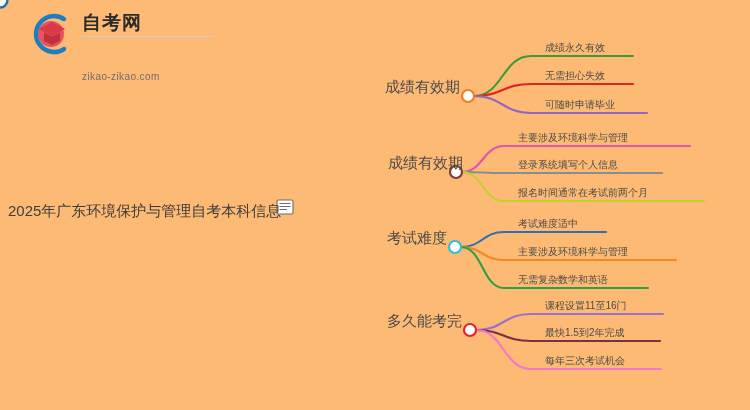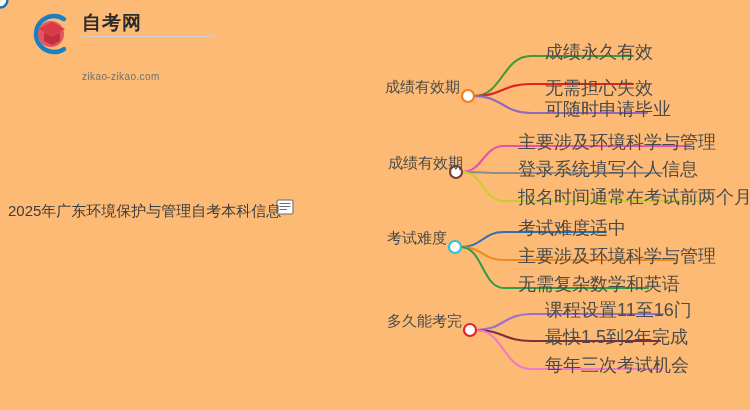--- a/index.html
+++ b/index.html
@@ -79,21 +79,21 @@
   .root-label {
     font-size: 15px;
     color: #3d3d3d;
     left: 8px;
     top: 203px;
   }
   .branch-label {
     font-size: 15px;
   }
   .leaf-label {
-    font-size: 18px;
+    font-size: 10px;
   }
 </style>
 </head>
 <body>
 
 <div id="page">
 
   <div id="logo">
     <div id="logo-mark">
       <svg viewBox="0 0 52 48" width="52" height="48" aria-hidden="true">
@@ -144,21 +144,21 @@
       <line x1="2.5" y1="6.5" x2="13.5" y2="6.5" stroke="#6d6d6d" stroke-width="1"></line>
       <line x1="2.5" y1="9.5" x2="10" y2="9.5" stroke="#6d6d6d" stroke-width="1"></line>
     </g>
   </svg>
 
   <div class="lbl root-label">2025年广东环境保护与管理自考本科信息</div>
 
   <div id="label-layer">
       <div class="lbl branch-label" style="left: 385px; top: 79px;">成绩有效期</div>
       <div class="lbl leaf-label" style="left: 545px; top: 43px;">成绩永久有效</div>
-      <div class="lbl leaf-label" style="left: 545px; top: 71px; margin-top: 8px;">无需担心失效</div>
+      <div class="lbl leaf-label" style="left: 545px; top: 71px;">无需担心失效</div>
       <div class="lbl leaf-label" style="left: 545px; top: 100px;">可随时申请毕业</div>
       <div class="lbl branch-label" style="left: 388px; top: 155px;">成绩有效期</div>
       <div class="lbl leaf-label" style="left: 518px; top: 133px;">主要涉及环境科学与管理</div>
       <div class="lbl leaf-label" style="left: 518px; top: 160px;">登录系统填写个人信息</div>
       <div class="lbl leaf-label" style="left: 518px; top: 188px;">报名时间通常在考试前两个月</div>
       <div class="lbl branch-label" style="left: 387px; top: 230px;">考试难度</div>
       <div class="lbl leaf-label" style="left: 518px; top: 219px;">考试难度适中</div>
       <div class="lbl leaf-label" style="left: 518px; top: 247px;">主要涉及环境科学与管理</div>
       <div class="lbl leaf-label" style="left: 518px; top: 275px;">无需复杂数学和英语</div>
       <div class="lbl branch-label" style="left: 387px; top: 313px;">多久能考完</div>

